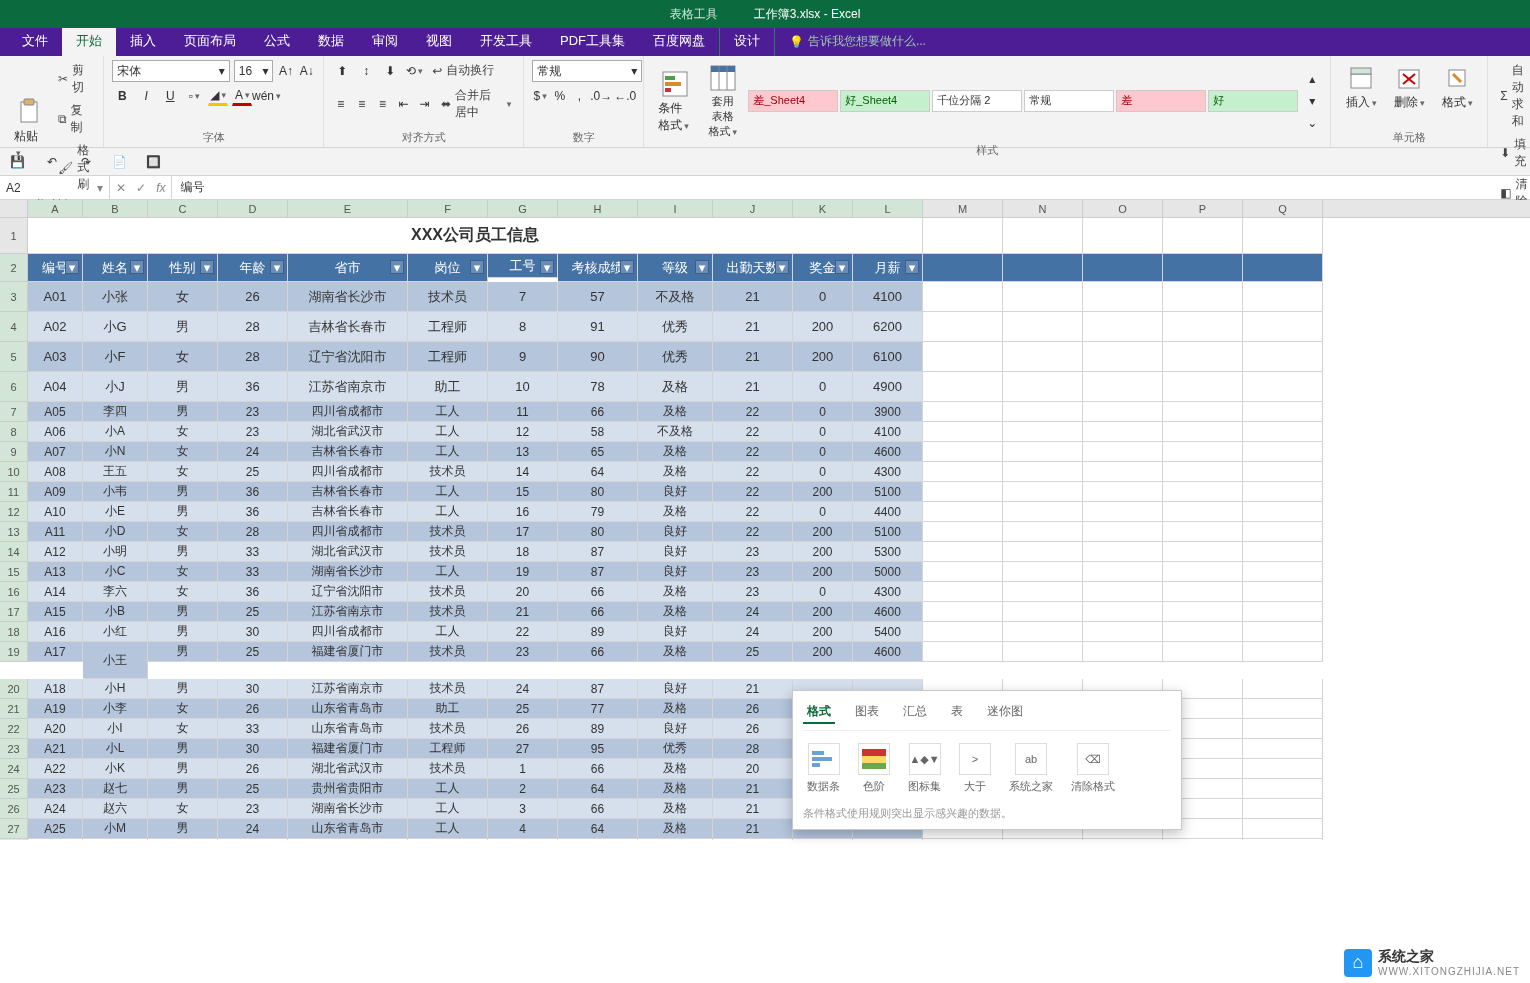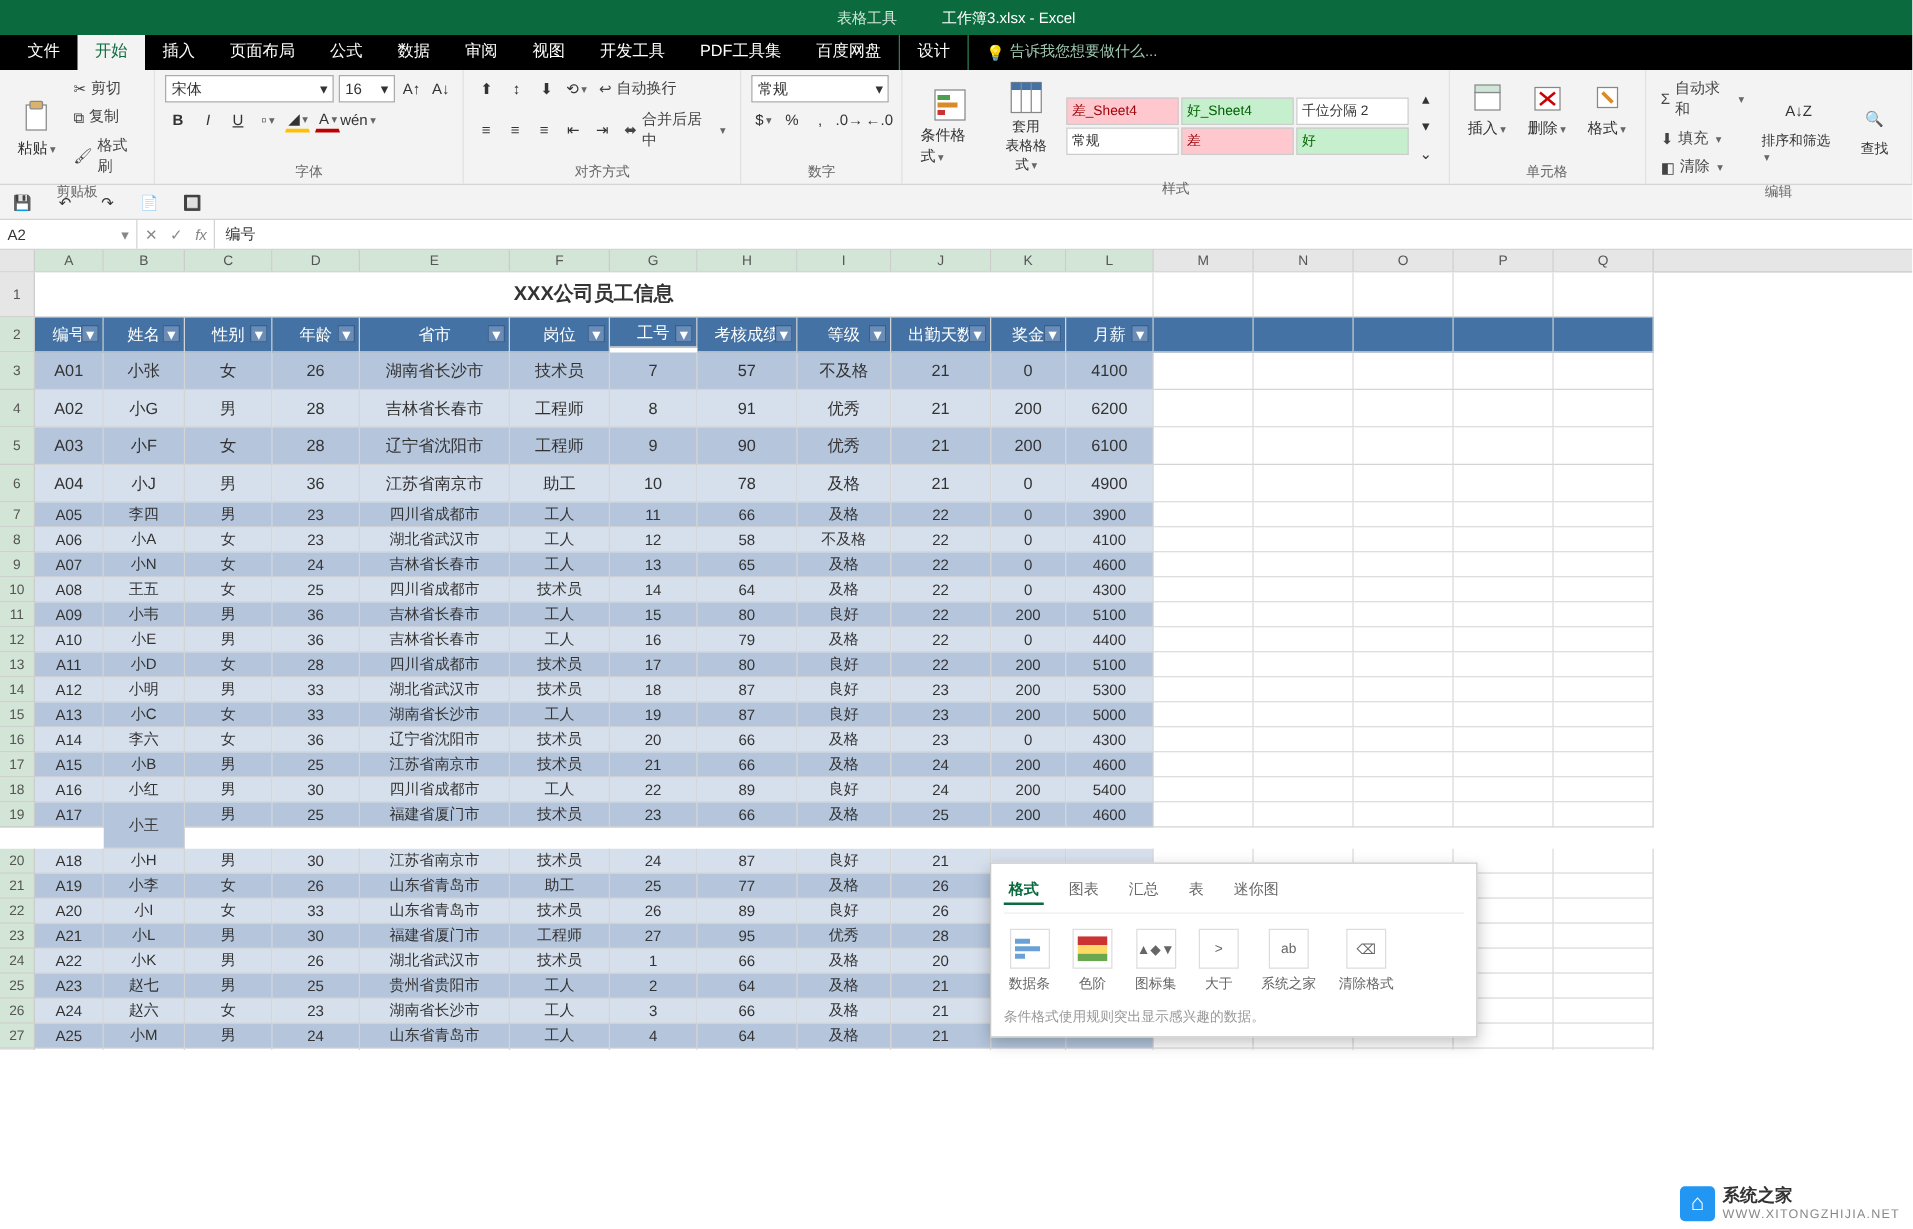--- a/index.html
+++ b/index.html
@@ -4,40 +4,40 @@
 <style>
 * { margin: 0; padding: 0; box-sizing: border-box; font-family: "Microsoft YaHei", sans-serif; }
 body { background: #fff; font-size: 12px; color: #333; overflow: hidden; }
 
 
 .title-bar { background: #0c6b3e; height: 28px; display: flex; align-items: center; justify-content: center; color: #fff; position: relative; }
 .title-center { display: flex; gap: 36px; font-size: 12px; }
 .title-tools { color: #cfe6d9; }
 
 
-.ribbon-tabs { background: #000000; height: 28px; display: flex; align-items: flex-end; padding-left: 8px; }
+.ribbon-tabs { background: #4c1d95; height: 28px; display: flex; align-items: flex-end; padding-left: 8px; }
 .ribbon-tab { padding: 6px 14px; color: #fff; cursor: pointer; font-size: 13px; }
 .ribbon-tab.active { background: #f3f3f3; color: #0c6b3e; }
 .ribbon-tab.design { border: 1px solid #2a8055; border-bottom: none; margin-bottom:0; }
 .tell-me { color: #9ec7b0; padding: 6px 14px; font-size: 12px; display:flex; align-items:center; gap:4px; }
 
 
 .ribbon { background: #f3f3f3; border-bottom: 1px solid #d4d4d4; height: 92px; display: flex; }
 .ribbon-group { border-right: 1px solid #e1e1e1; padding: 4px 8px 2px; display: flex; flex-direction: column; justify-content: space-between; }
 .ribbon-group-label { text-align: center; color: #666; font-size: 11px; padding-top: 2px; }
 .ribbon-row { display: flex; align-items: center; gap: 4px; }
 .ribbon-col { display: flex; flex-direction: column; gap: 2px; }
 .big-btn { display: flex; flex-direction: column; align-items: center; padding: 2px 6px; cursor: pointer; min-width: 42px; }
 .big-btn-icon { width: 32px; height: 32px; display: flex; align-items: center; justify-content: center; }
 .small-btn { display: flex; align-items: center; gap: 4px; padding: 2px 4px; cursor: pointer; font-size: 12px; color: #444; }
 .combo { border: 1px solid #ababab; background: #fff; padding: 2px 4px; font-size: 12px; height: 22px; display:flex; align-items:center; justify-content:space-between; }
 .icon-box { width: 20px; height: 20px; display: inline-flex; align-items: center; justify-content: center; border: 1px solid transparent; cursor: pointer; }
 
 
-.style-gallery { display: flex; flex-direction: column; gap: 2px; }
+.style-gallery { display: flex; flex-direction: row; gap: 2px; }
 .style-row { display: flex; gap: 2px; }
 .style-cell { width: 90px; height: 22px; border: 1px solid #ccc; font-size: 11px; padding: 2px 4px; display:flex; align-items:center; }
 .style-bad { background: #ffc7ce; color: #9c0006; }
 .style-good { background: #c6efce; color: #006100; }
 .style-normal { background: #fff; }
 .style-thousand { background: #fff; }
 .style-bad2 { background: #ffc7ce; color: #9c0006; }
 .style-good2 { background: #c6efce; color: #006100; }
 
 

